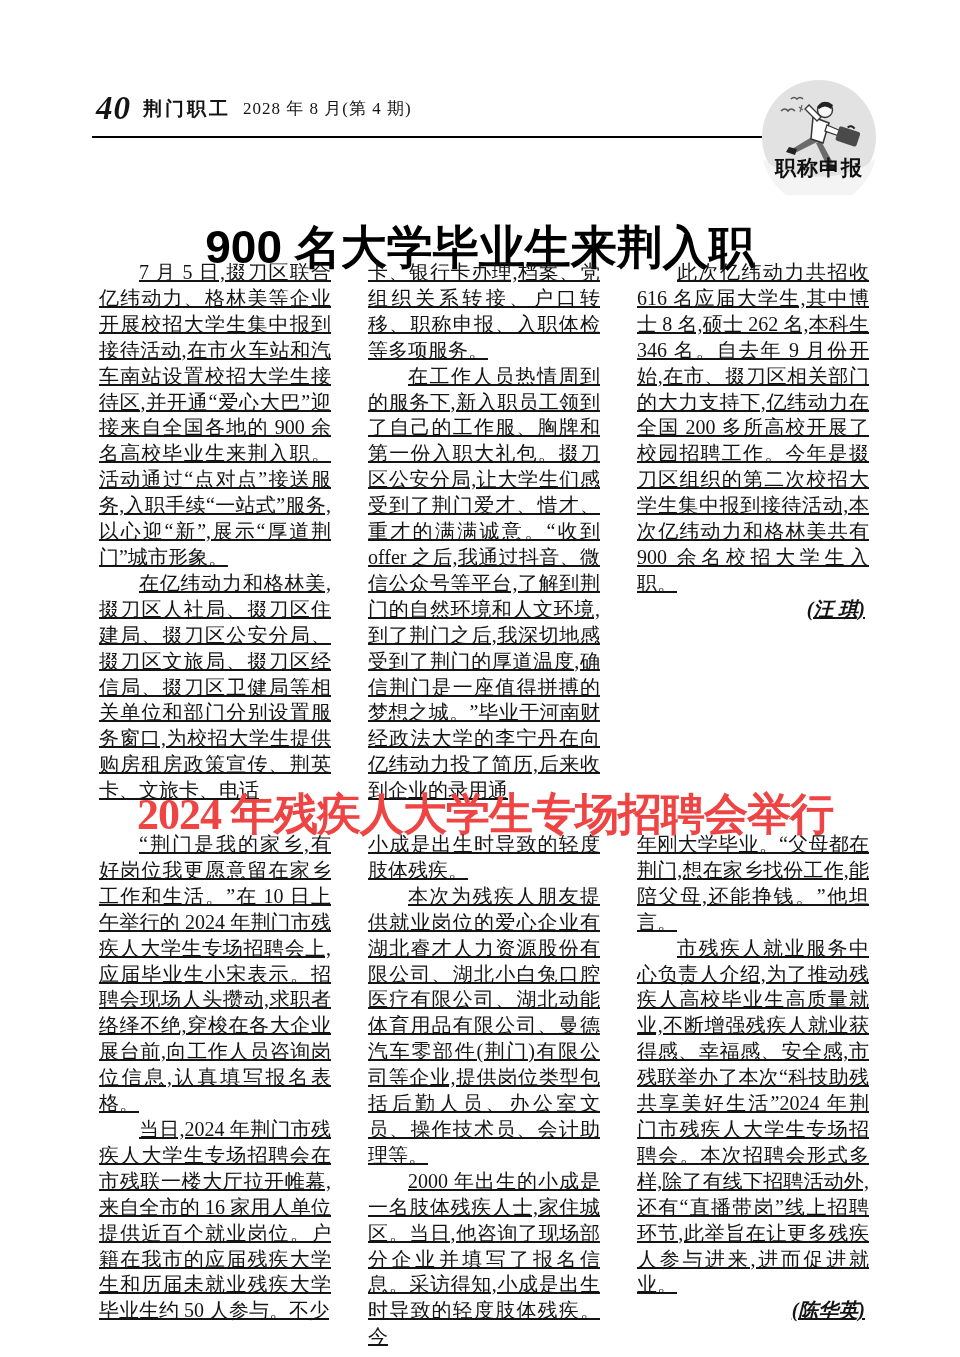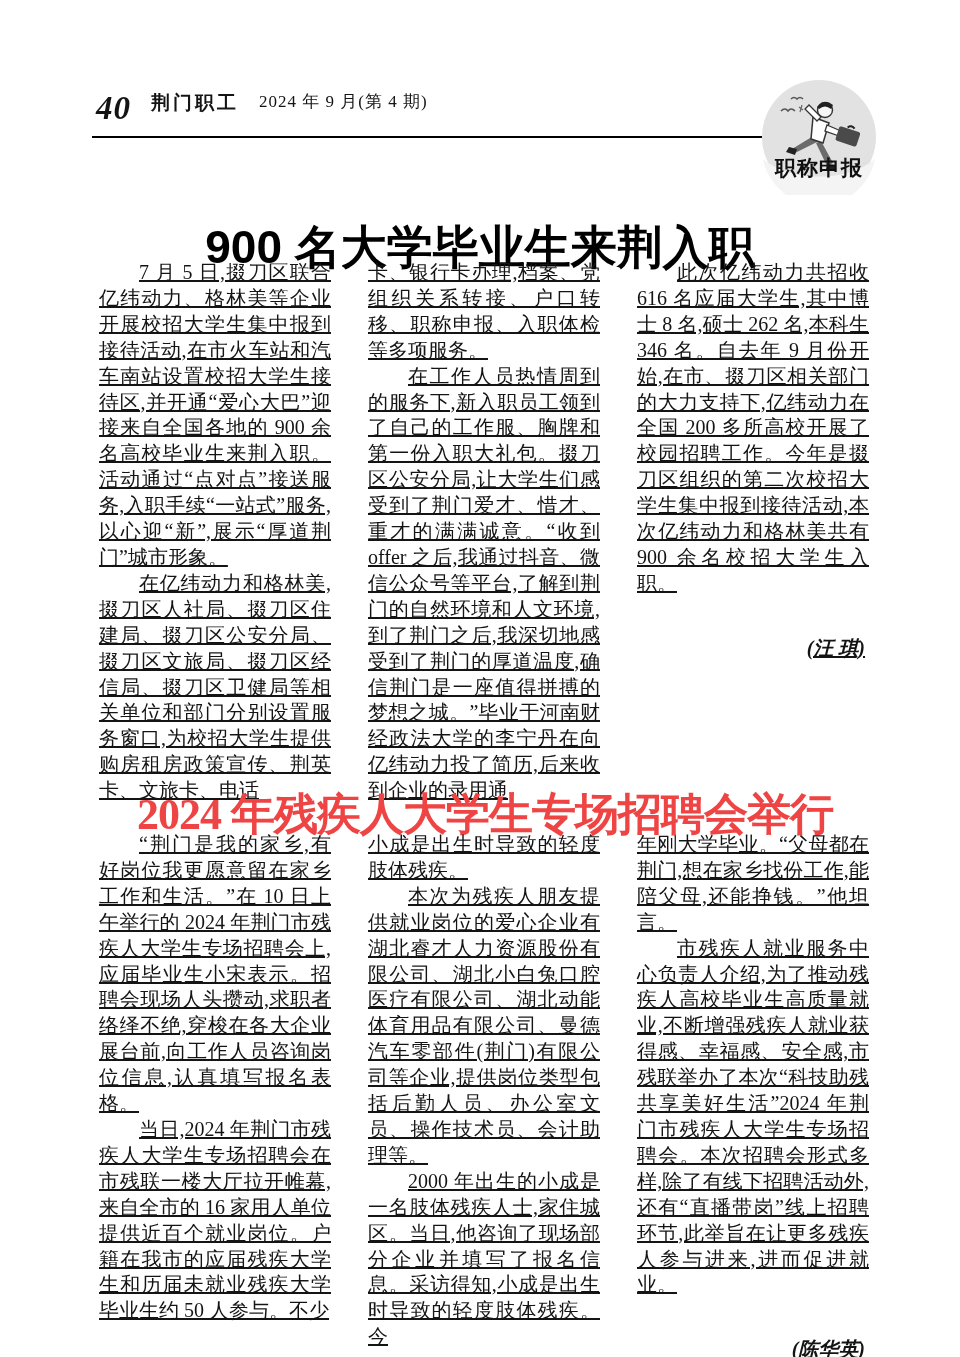--- a/index.html
+++ b/index.html
@@ -9,21 +9,21 @@
     font-family:"Liberation Serif","DejaVu Serif",serif;
     color:#141414;
     position:relative;
     overflow:hidden;
   }
   .page{position:absolute;inset:0;background:#fff;}
 
   
   .header{
     position:absolute;left:96px;top:90px;
-    display:flex;align-items:flex-start;gap:20px;
+    display:flex;align-items:center;gap:12px;
     white-space:nowrap;
   }
   .page-num{
     font-size:33px;font-weight:bold;font-style:italic;
     font-family:"Liberation Serif","DejaVu Serif",serif;
     letter-spacing:1px;
   }
   .pub-name{font-size:19px;font-weight:bold;letter-spacing:3px;}
   .issue{font-size:17px;letter-spacing:1px;}
   .header-rule{
@@ -70,32 +70,32 @@
   .col{
     flex:1 1 0;min-width:0;
     font-size:20px;line-height:25.9px;
     text-align:justify;
   }
   .seg{margin:0;}
   .seg.indent{text-indent:2em;}
   .byline{
     text-align:right;padding-right:4px;
     font-style:italic;font-weight:bold;
-    font-size:20px;line-height:25.9px;margin-top:39px;
+    font-size:20px;line-height:25.9px;
   }
 </style>
 </head>
 <body>
 
 <div class="page">
 
   <div class="header">
     <span class="page-num">40</span>
     <span class="pub-name">荆门职工</span>
-    <span class="issue">2024 年 9 月(第 4 期)</span>
+    <span class="issue">2028 年 8 月(第 4 期)</span>
   </div>
   <div class="header-rule"></div>
 
   <div class="badge">
     <svg viewBox="0 0 116 116" aria-hidden="true">
       <circle cx="58" cy="58" r="57" fill="#e2e2e2"></circle>
       <path d="M2 80 A57 57 0 0 0 114 80 A70 44 0 0 1 2 80 Z" fill="#f4f4f4"></path>
 
       <path d="M20 32 q4 -4 7 0 q3 -4 7 0" stroke="#555" stroke-width="1.6" fill="none"></path>
       <path d="M30 20 q3 -3 6 0 q3 -3 6 0" stroke="#555" stroke-width="1.6" fill="none"></path>

